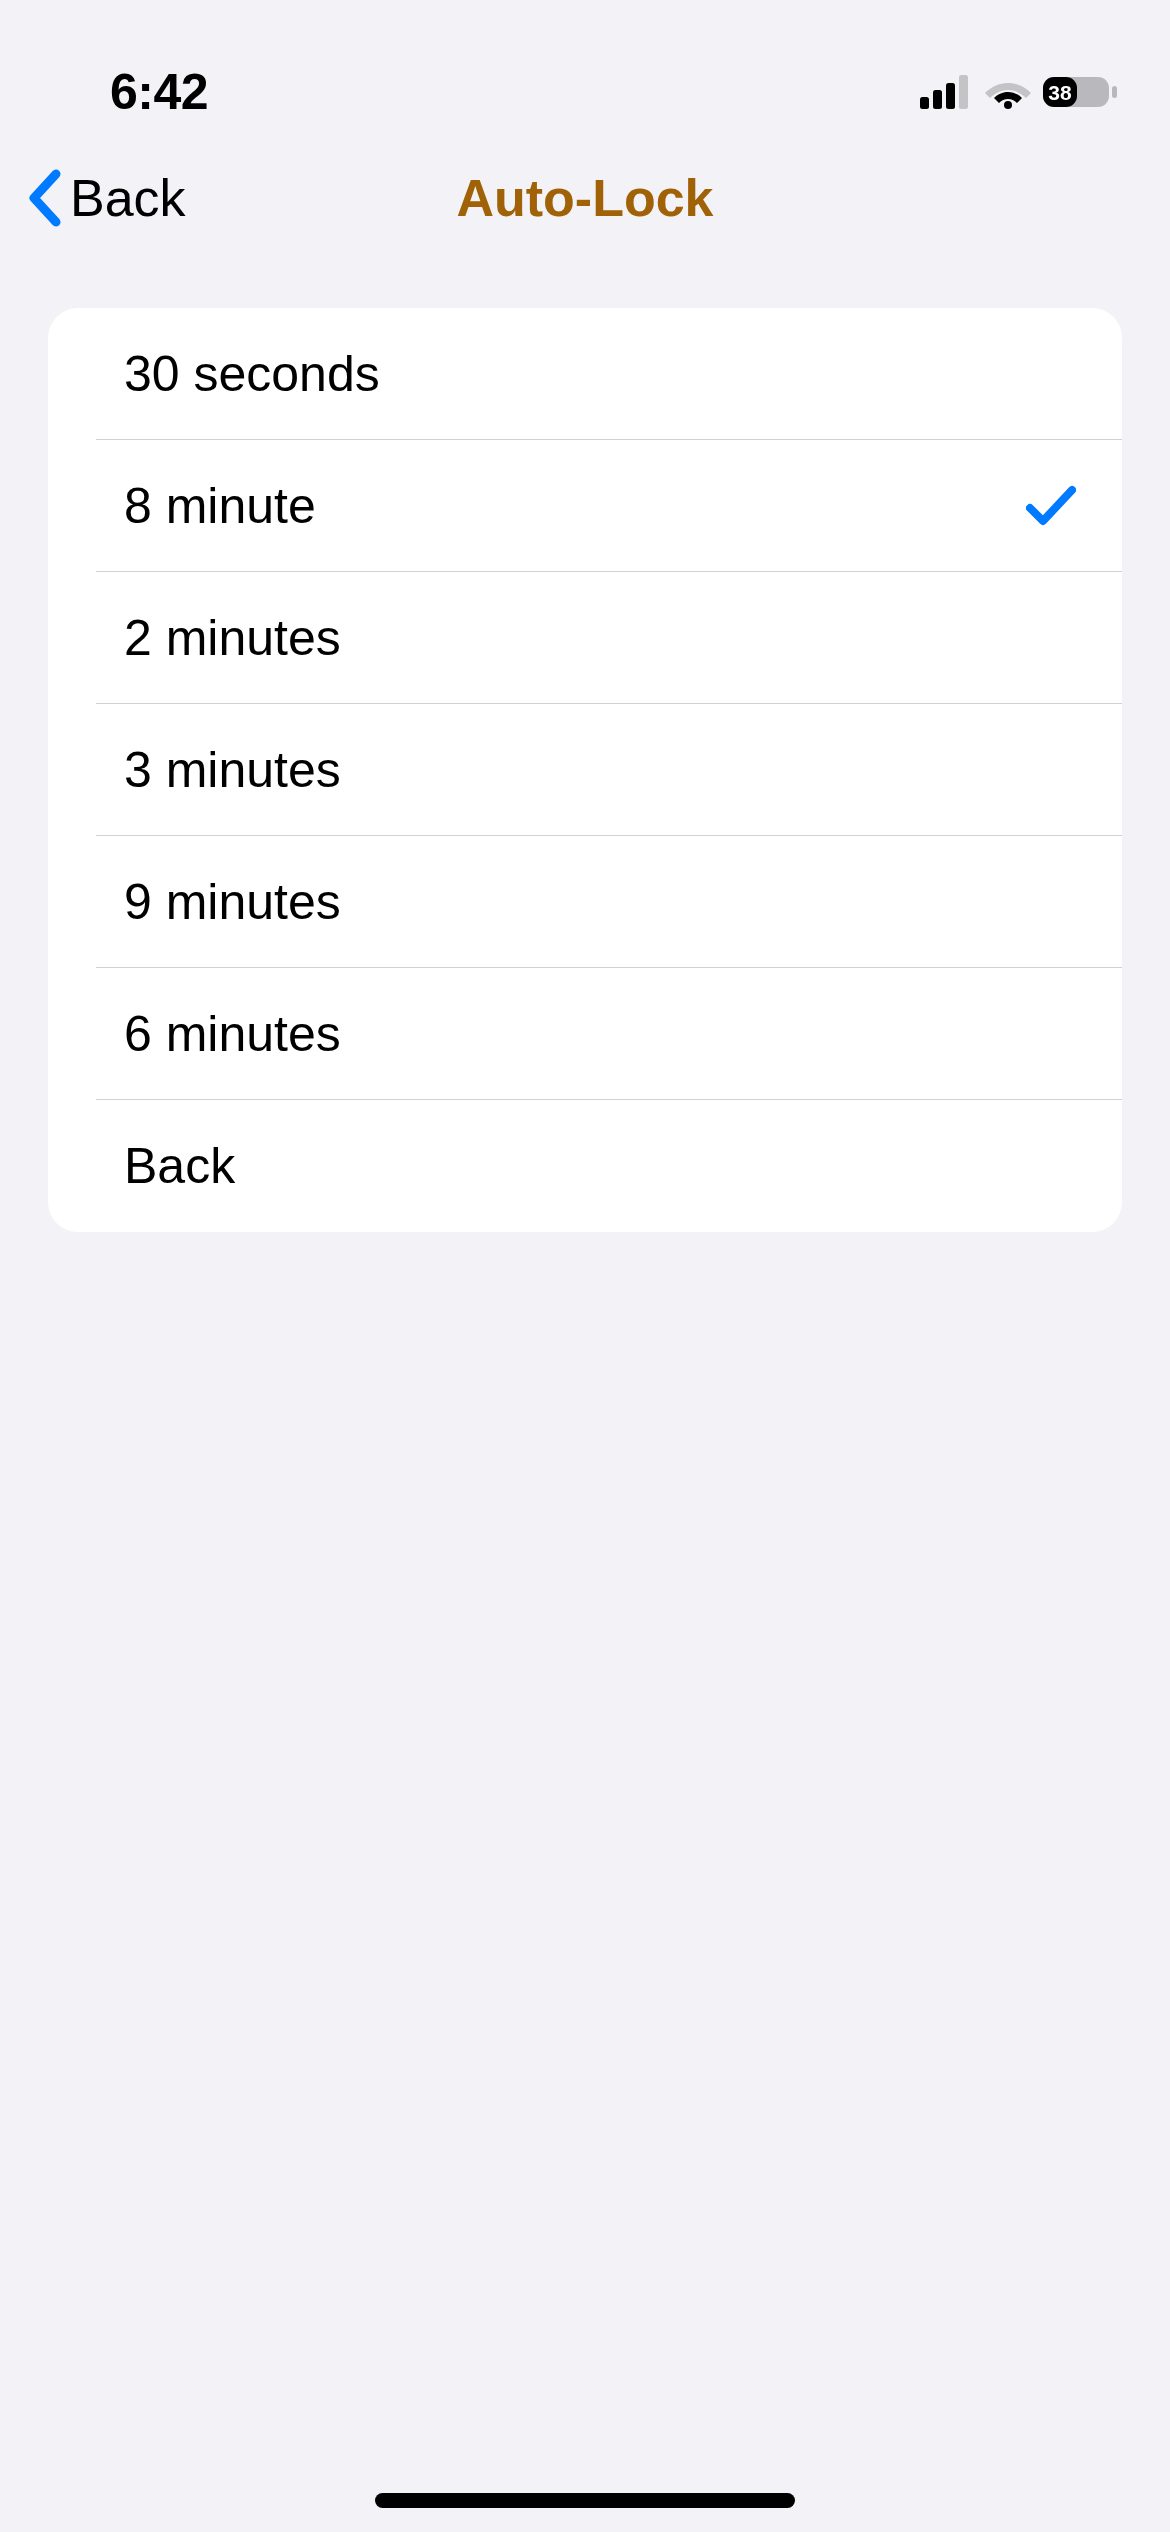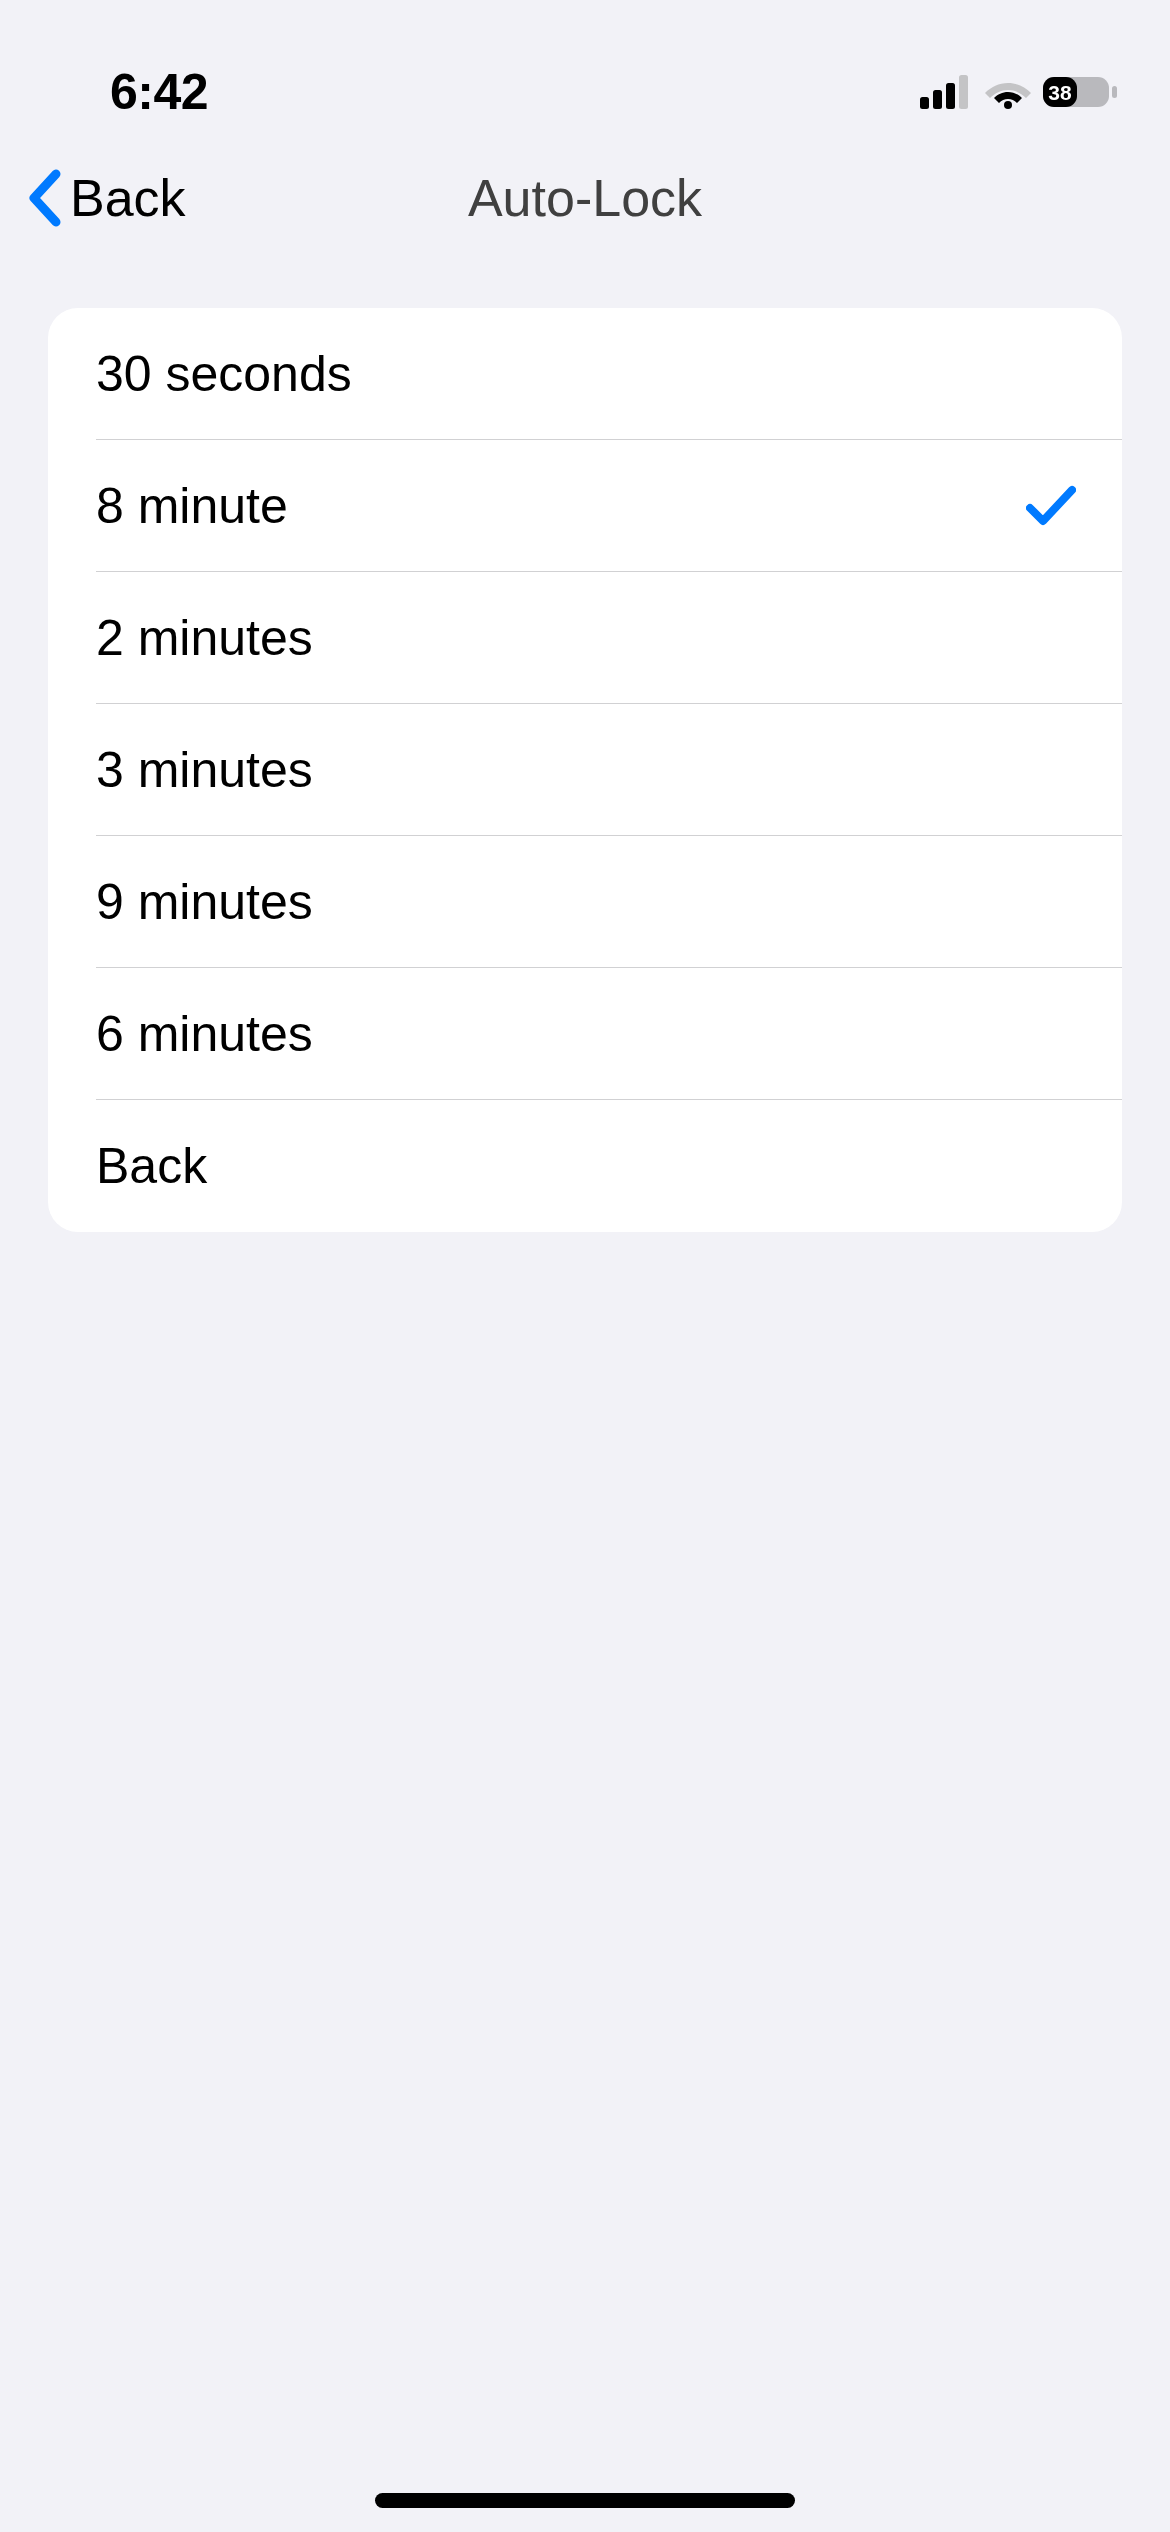--- a/index.html
+++ b/index.html
@@ -61,22 +61,22 @@
     }
     .back-chevron svg {
       display: block;
     }
     .nav-title {
       position: absolute;
       left: 0;
       right: 0;
       text-align: center;
       font-size: 52px;
-      font-weight: 400;
-      color: #404040;
+      font-weight: 700;
+      color: #a16207;
       pointer-events: none;
     }
     
     .list-group {
       margin: 46px 48px 0 48px;
       background: #fff;
       border-radius: 30px;
       overflow: hidden;
     }
     .list-row {
@@ -94,20 +94,21 @@
       right: 0;
       bottom: 0;
       height: 1px;
       background: #c6c6c8;
       transform: scaleY(0.8);
     }
     .row-label {
       font-size: 50px;
       color: #000;
       font-weight: 400;
+      margin-left: 28px;
     }
     .checkmark {
       color: #007aff;
     }
     .checkmark svg {
       display: block;
     }
     
     .home-indicator {
       position: absolute;

